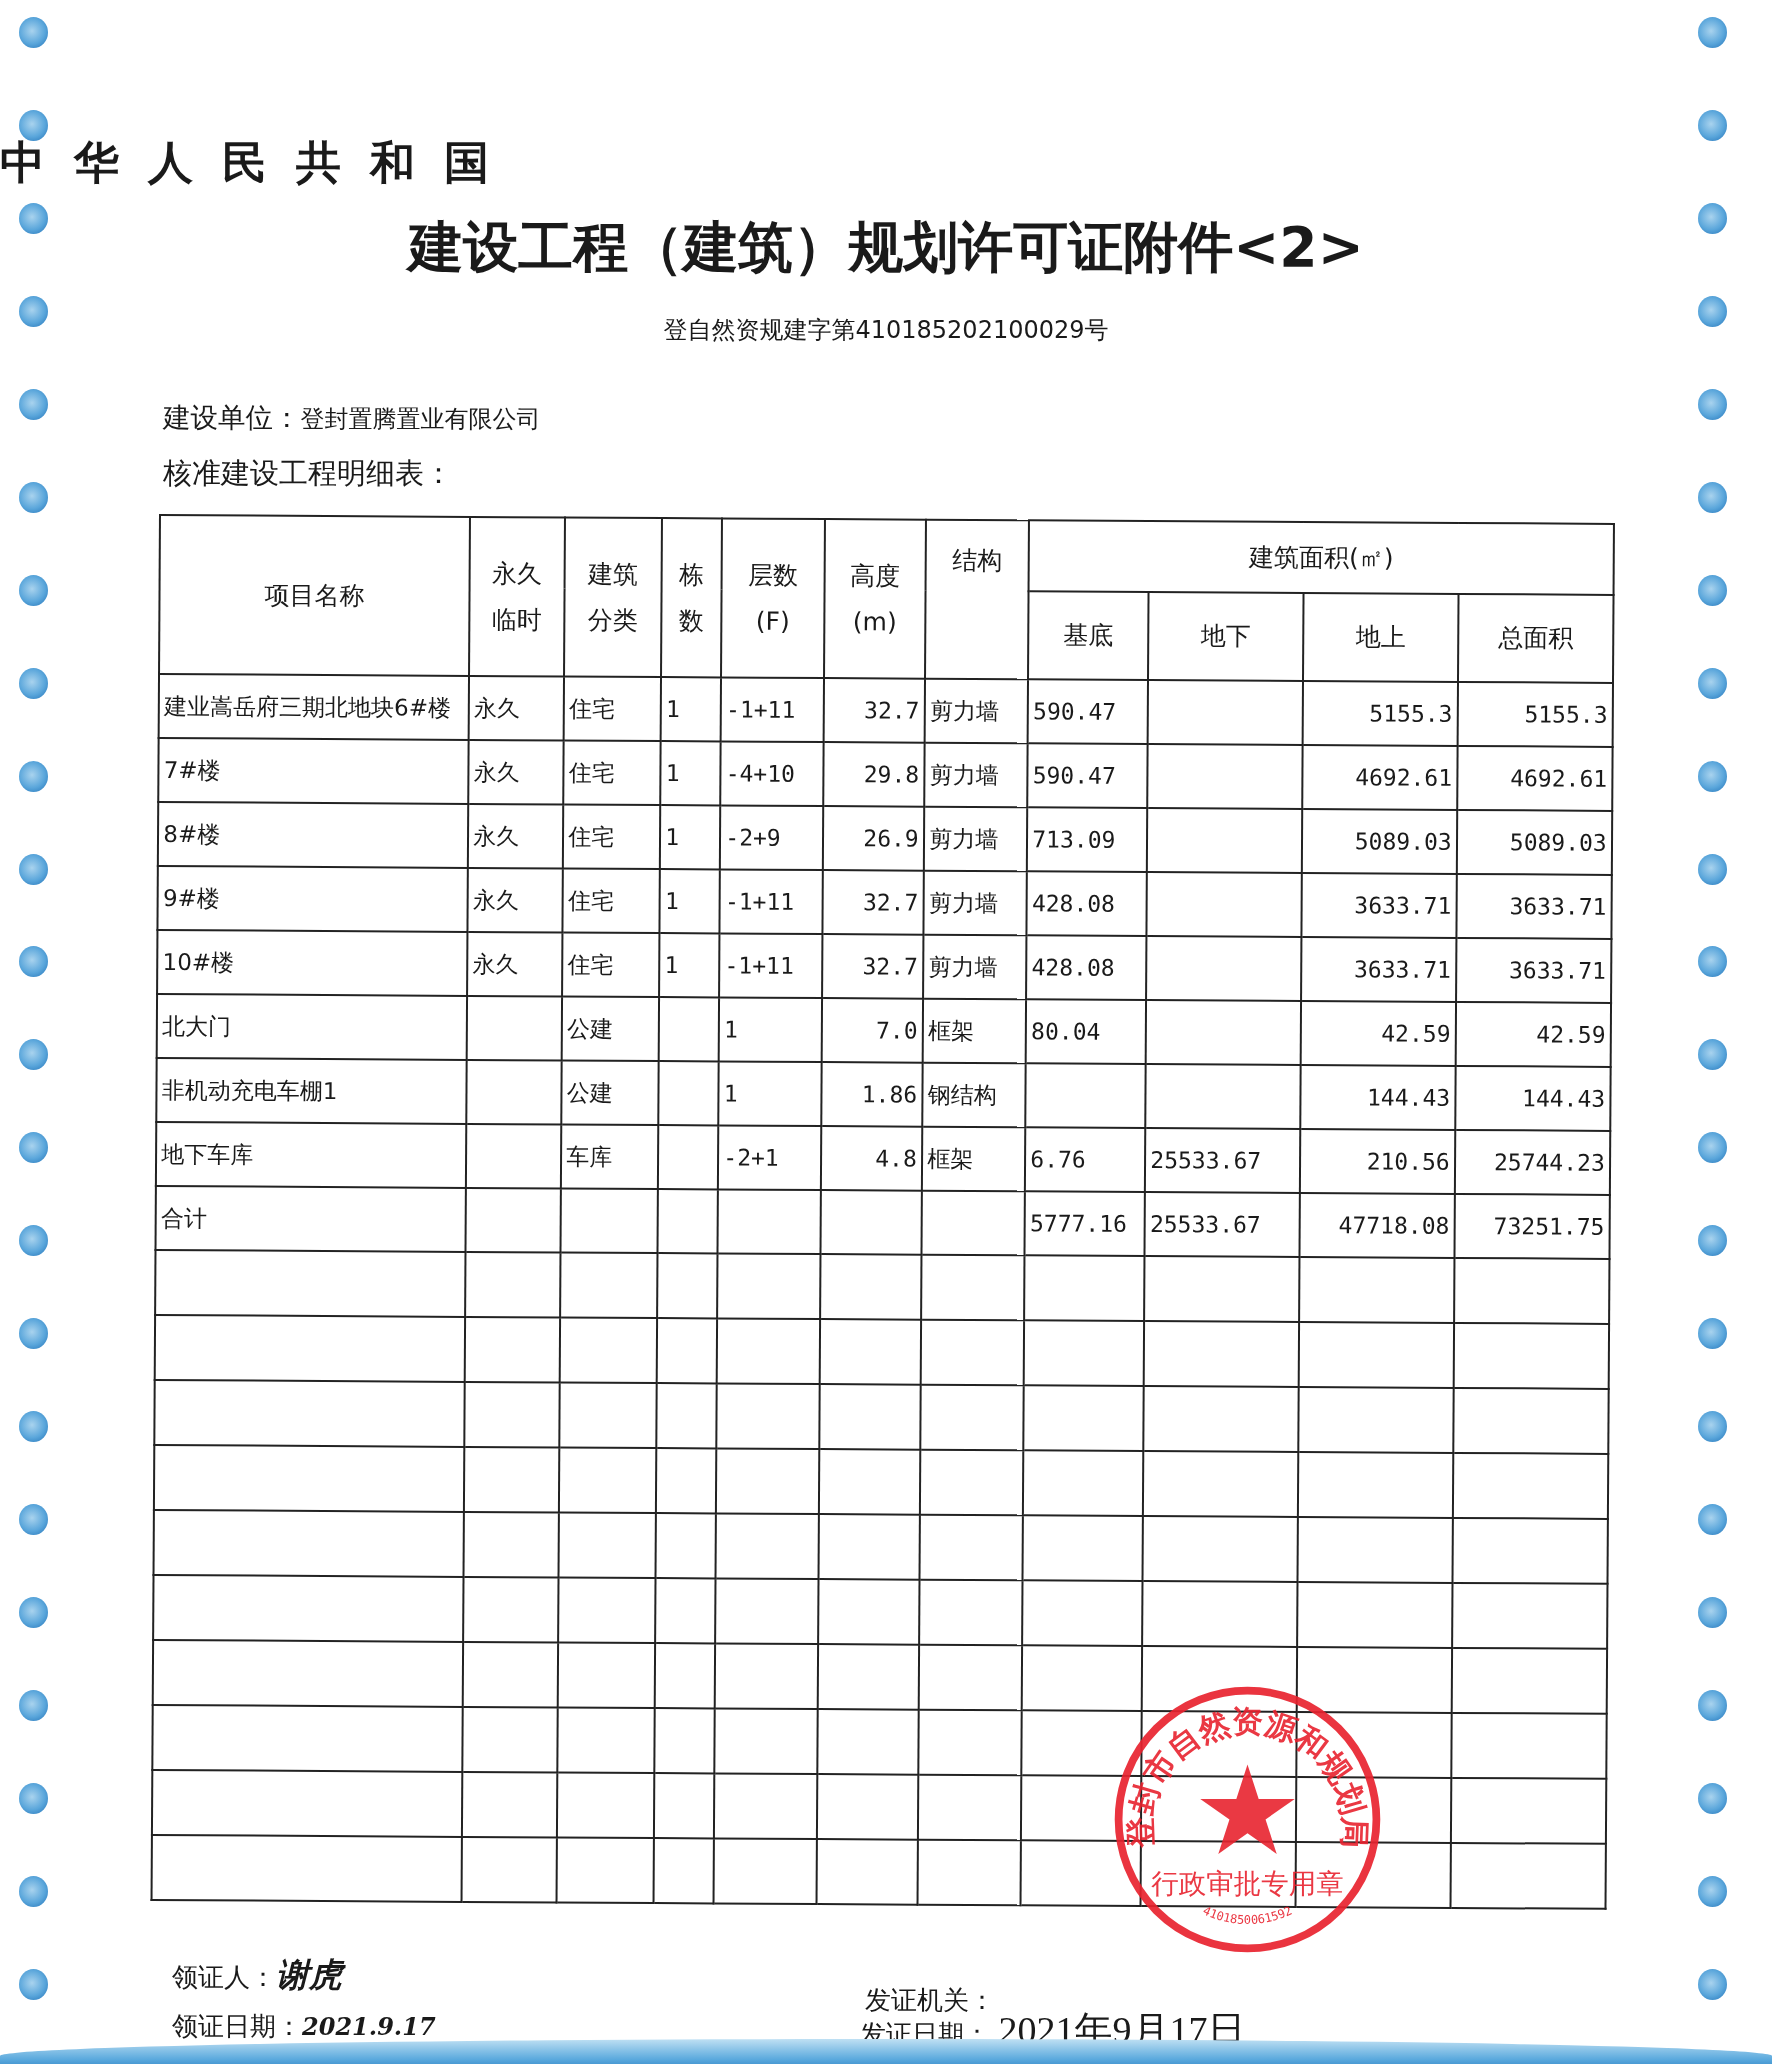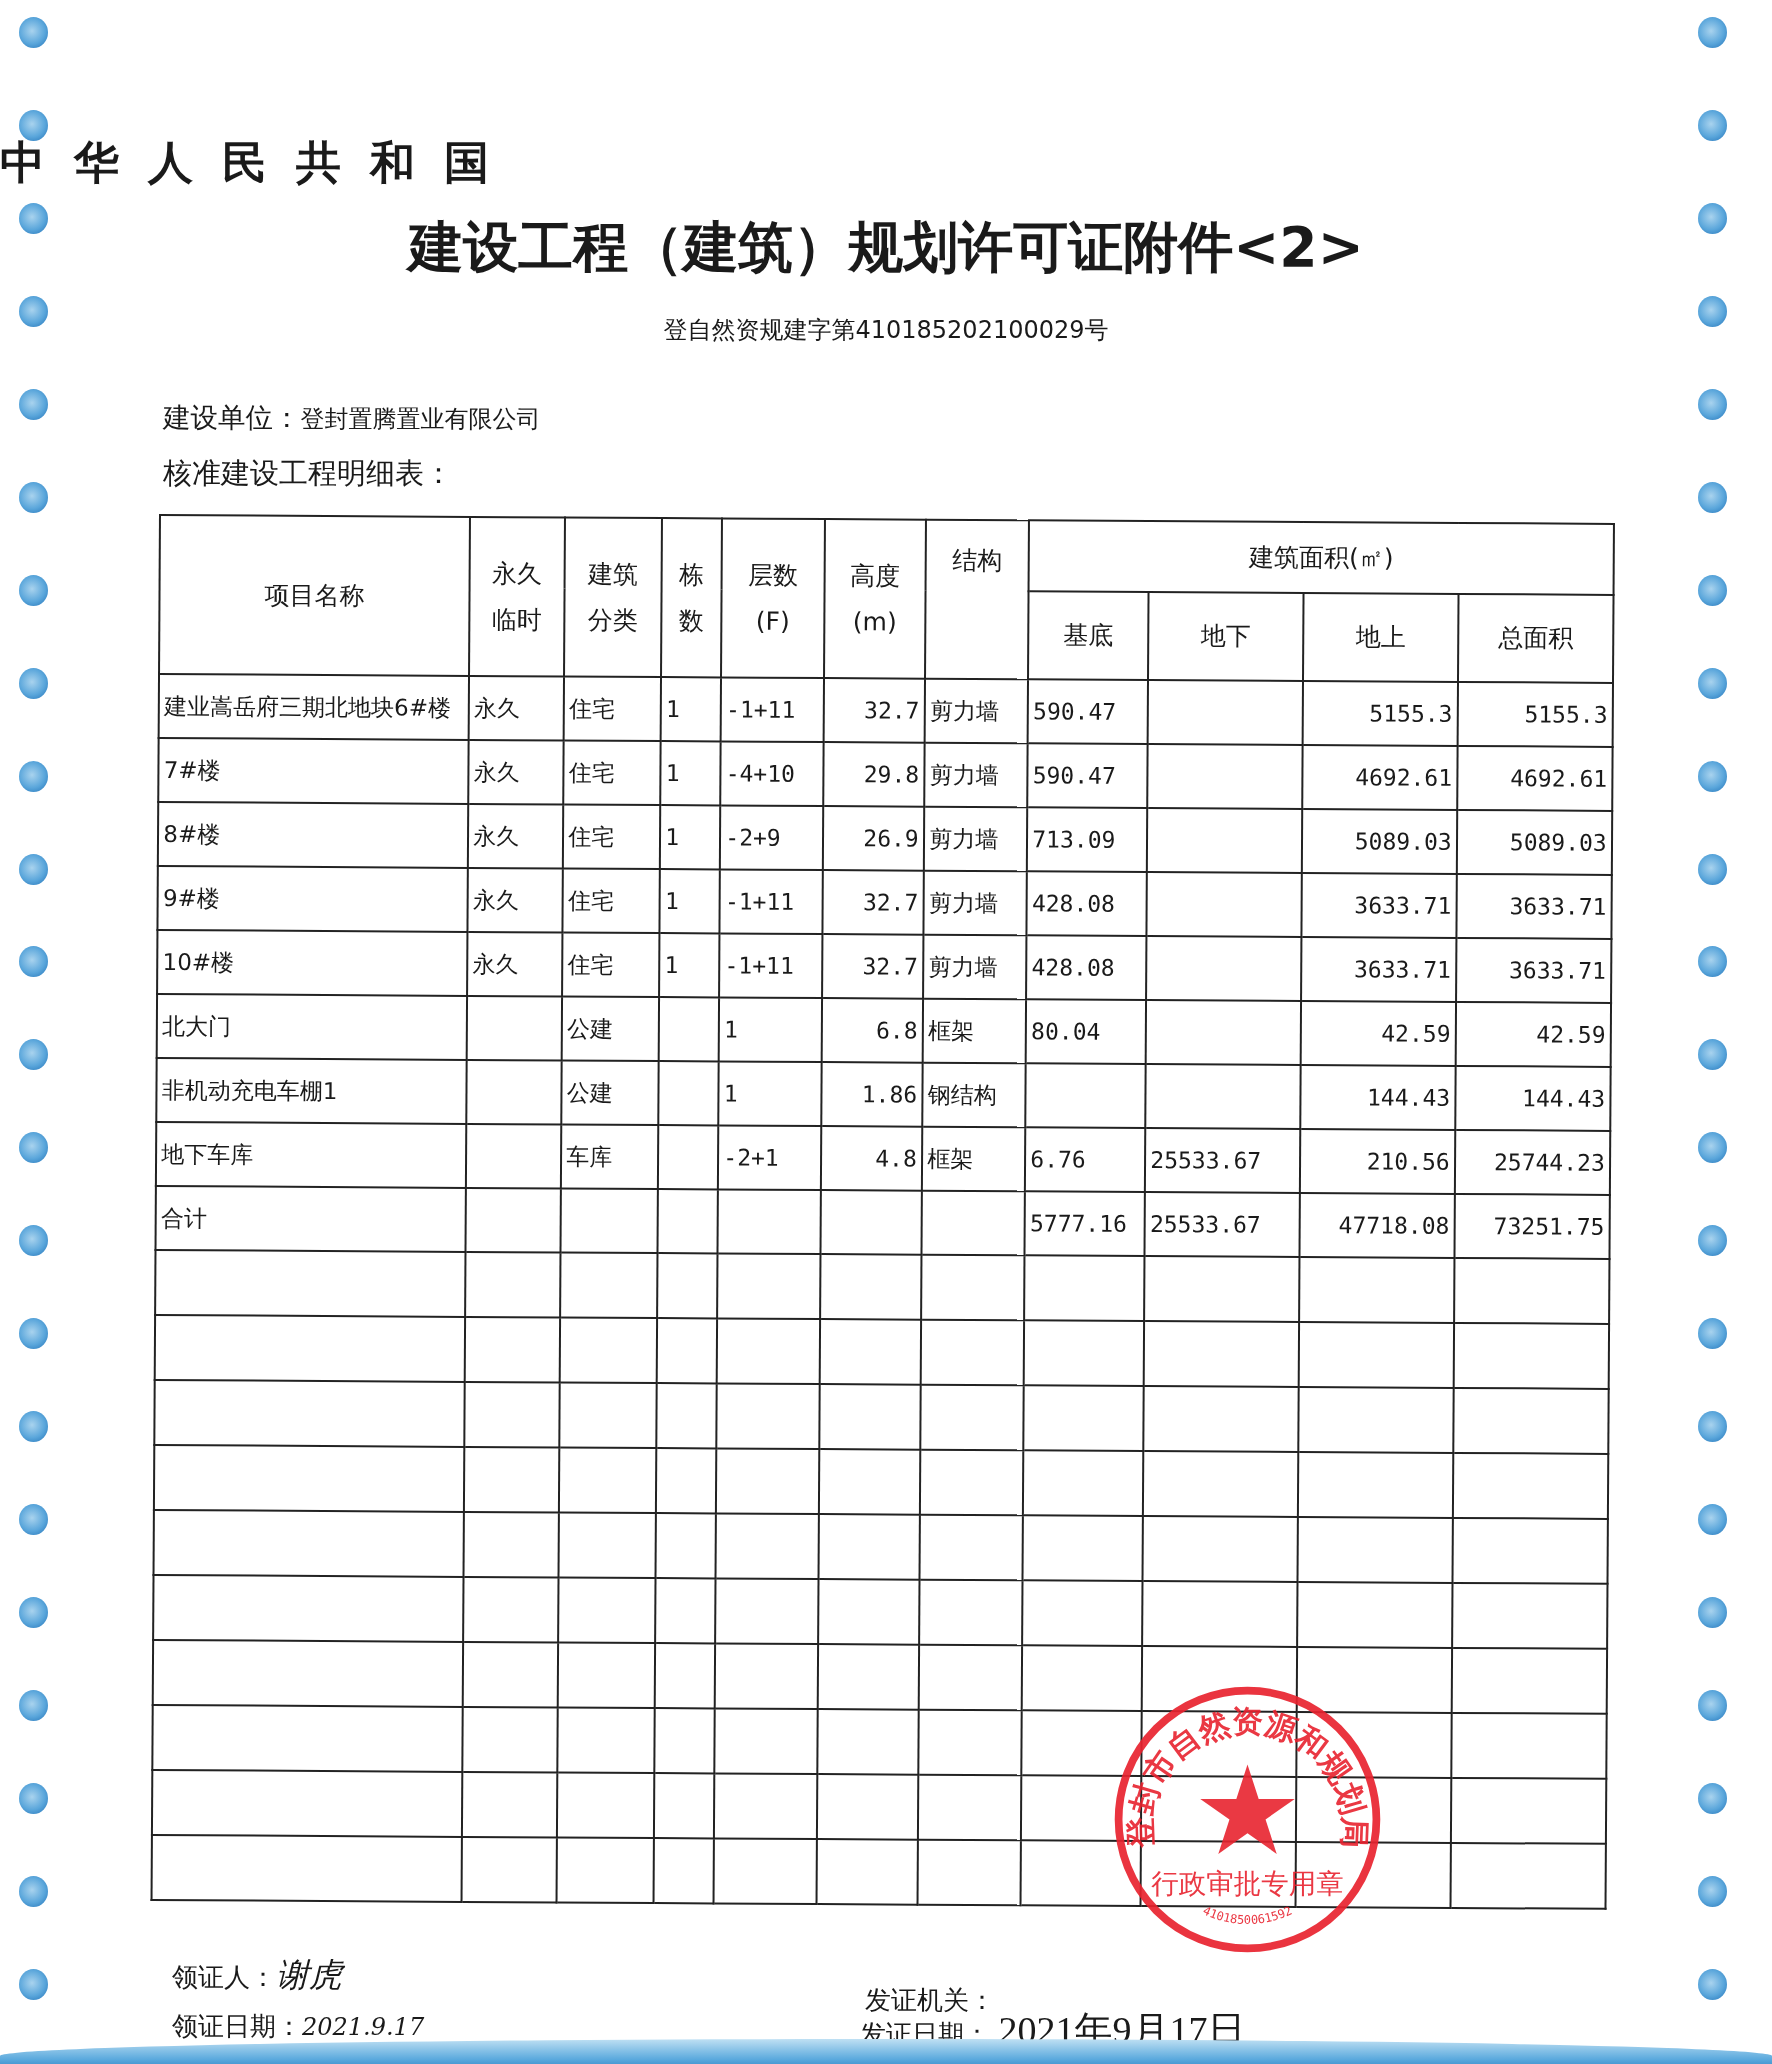--- a/index.html
+++ b/index.html
@@ -40,21 +40,21 @@
     overflow: hidden; white-space: nowrap;
   }
   table.grid td.h { text-align: center; font-size: 25px; line-height: 46px; }
   td.num { font-family: "DejaVu Sans Mono", "Liberation Mono", monospace; font-size: 23px; }
   td.r { text-align: right; }
   td.wrap { white-space: normal; line-height: 26px; }
   tr.data td { height: 62px; }
   tr.empty td { height: 63px; }
 
   .footer { position: absolute; font-size: 26px; }
-  .sig { font-family: "DejaVu Serif", serif; font-style: italic; font-weight: 400; text-align: right; }
+  .sig { font-family: "DejaVu Serif", serif; font-style: italic; font-weight: 700; text-align: right; }
 
   .stamp {
     position: absolute; left: 1110px; top: 1682px; width: 275px; height: 275px;
   }
   .bottom-wave {
     position: absolute; left: 0; top: 2039px; width: 1772px; height: 34px;
     background: linear-gradient(180deg, #bfe0f3 0%, #5aa9dd 60%, #2a7cc0 100%);
     border-top-left-radius: 50% 17px; border-top-right-radius: 50% 17px;
   }
 </style>
@@ -231,21 +231,21 @@
         <td class="num"></td>
         <td class="num r">3633.71</td>
         <td class="num r">3633.71</td>
       </tr>
       <tr class="data">
         <td>北大门</td>
         <td></td>
         <td>公建</td>
         <td class=" num"></td>
         <td class=" num">1</td>
-        <td class="num r">6.8</td>
+        <td class="num r">7.0</td>
         <td>框架</td>
         <td class="num">80.04</td>
         <td class="num"></td>
         <td class="num r">42.59</td>
         <td class="num r">42.59</td>
       </tr>
       <tr class="data">
         <td>非机动充电车棚1</td>
         <td></td>
         <td>公建</td>

